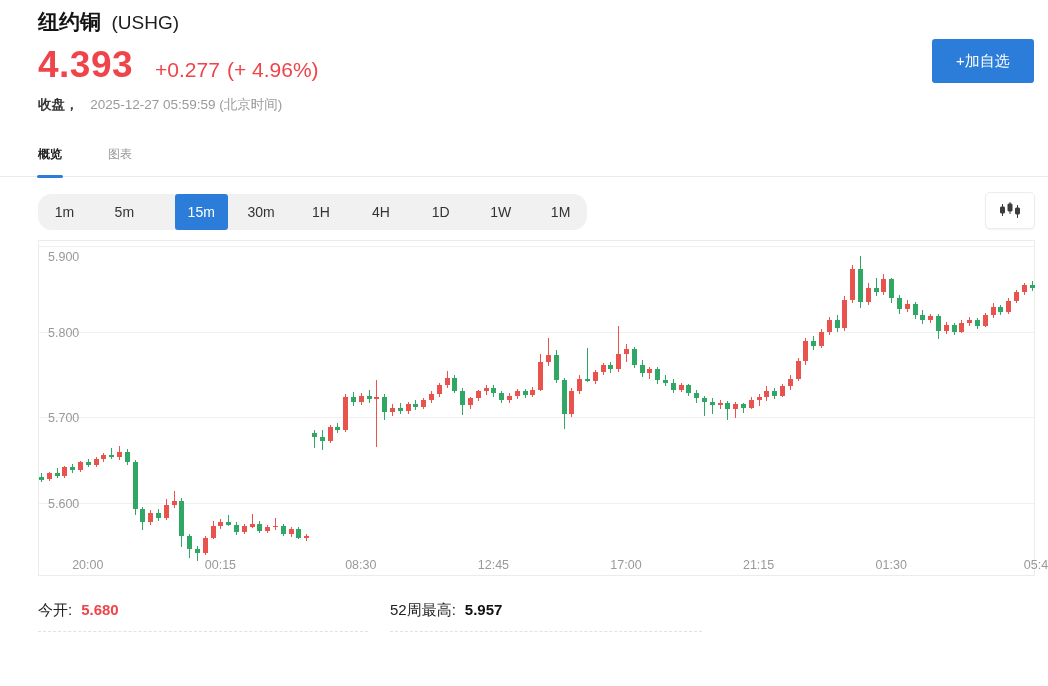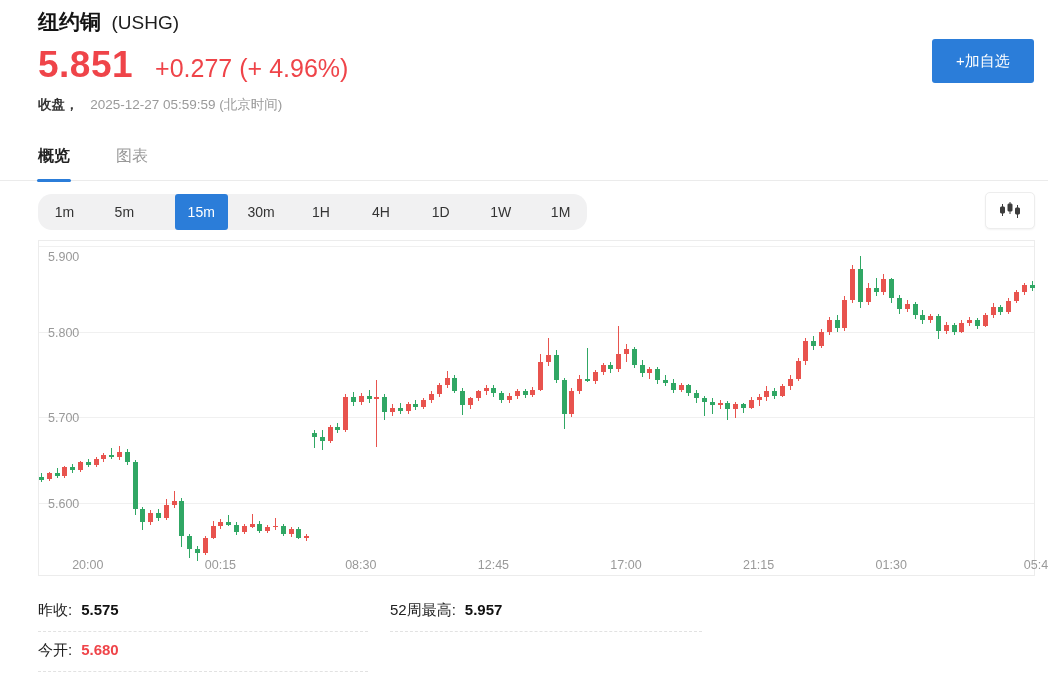--- a/index.html
+++ b/index.html
@@ -7,34 +7,34 @@
     width:1048px;height:686px;overflow:hidden;position:relative;
     background:#ffffff;font-family:"Liberation Sans",sans-serif;color:#222;
   }
   
   .title-row{position:absolute;left:38px;top:8px;white-space:nowrap;
     font-family:Liberation Sans, sans-serif;}
   .inst-name{font-size:21px;font-weight:700;color:#141414;}
   .inst-symbol{font-size:19px;color:#1d1d1d;margin-left:6px;}
   .price-row{position:absolute;left:38px;top:44px;display:flex;align-items:baseline;}
   .last-price{font-size:37px;font-weight:700;color:var(--red);letter-spacing:.5px;}
-  .chg{font-size:25px;color:var(--red);margin-left:22px;text-align:center;}
+  .chg{font-size:21px;color:var(--red);margin-left:22px;text-align:center;}
   .chg + .chg{margin-left:7px;}
   .status-row{position:absolute;left:38px;top:96px;font-size:13.5px;white-space:nowrap;}
   .status-label{color:#333;font-weight:700;}
   .timestamp{color:#9a9a9a;margin-left:8px;}
   .watchlist-btn{
     position:absolute;top:39px;right:14px;width:102px;height:44px;
     background:var(--accent);color:#fff;font-size:15px;border:none;border-radius:3px;
     font-family:"Liberation Sans",sans-serif;cursor:pointer;
   }
   
   .tabs{position:absolute;left:0;top:146px;width:100%;box-sizing:border-box;
     padding-left:38px;border-bottom:1px solid #ebebeb;display:flex;gap:46px;}
-  .tab{display:inline-block;position:relative;font-size:16px;color:#999;
+  .tab{display:inline-block;position:relative;font-size:12px;color:#999;
     padding-bottom:13px;cursor:pointer;}
   .tab[data-active="true"]{color:#222;font-weight:700;}
   .tab[data-active="true"]::after{
     content:'';position:absolute;left:-1px;right:-1px;bottom:-2px;height:3px;
     background:var(--accent);border-radius:2px;}
   
   .timeframes{position:absolute;left:38px;top:194px;width:549px;height:36px;
     background:#f1f1f2;border-radius:14px;display:flex;gap:7px;}
   .tf{flex:1;text-align:center;line-height:36px;font-size:14px;color:#333;cursor:pointer;}
   .tf[data-active="true"]{background:var(--accent);color:#fff;border-radius:3px;margin-left:17px;}
@@ -56,21 +56,21 @@
 </style>
 </head>
 <body>
 
 <header>
   <div class="title-row">
     <span class="inst-name">纽约铜</span>
     <span class="inst-symbol">(USHG)</span>
   </div>
   <div class="price-row">
-    <span class="last-price">5.851</span>
+    <span class="last-price">4.393</span>
     <span class="chg">+0.277</span>
     <span class="chg">(+ 4.96%)</span>
   </div>
   <div class="status-row">
     <span class="status-label">收盘，</span>
     <span class="timestamp">2025-12-27 05:59:59 (北京时间)</span>
   </div>
   <button class="watchlist-btn">+加自选</button>
 </header>
 
@@ -378,24 +378,20 @@
       <text x="588.0" y="329" fill="#999999" font-size="12.5" text-anchor="middle">17:00</text>
       <text x="720.6" y="329" fill="#999999" font-size="12.5" text-anchor="middle">21:15</text>
       <text x="853.2" y="329" fill="#999999" font-size="12.5" text-anchor="middle">01:30</text>
       <text x="1001.4" y="329" fill="#999999" font-size="12.5" text-anchor="middle">05:45</text>
     </svg>
 </div>
 
 <section class="stats">
   <div class="stat-col">
     <div class="stat">
-      <span class="stat-label">昨收:</span>
-      <span class="stat-value" data-color="dark">5.575</span>
-    </div>
-    <div class="stat">
       <span class="stat-label">今开:</span>
       <span class="stat-value" data-color="red">5.680</span>
     </div>
   </div>
   <div class="stat-col">
     <div class="stat">
       <span class="stat-label">52周最高:</span>
       <span class="stat-value" data-color="dark">5.957</span>
     </div>
   </div>

